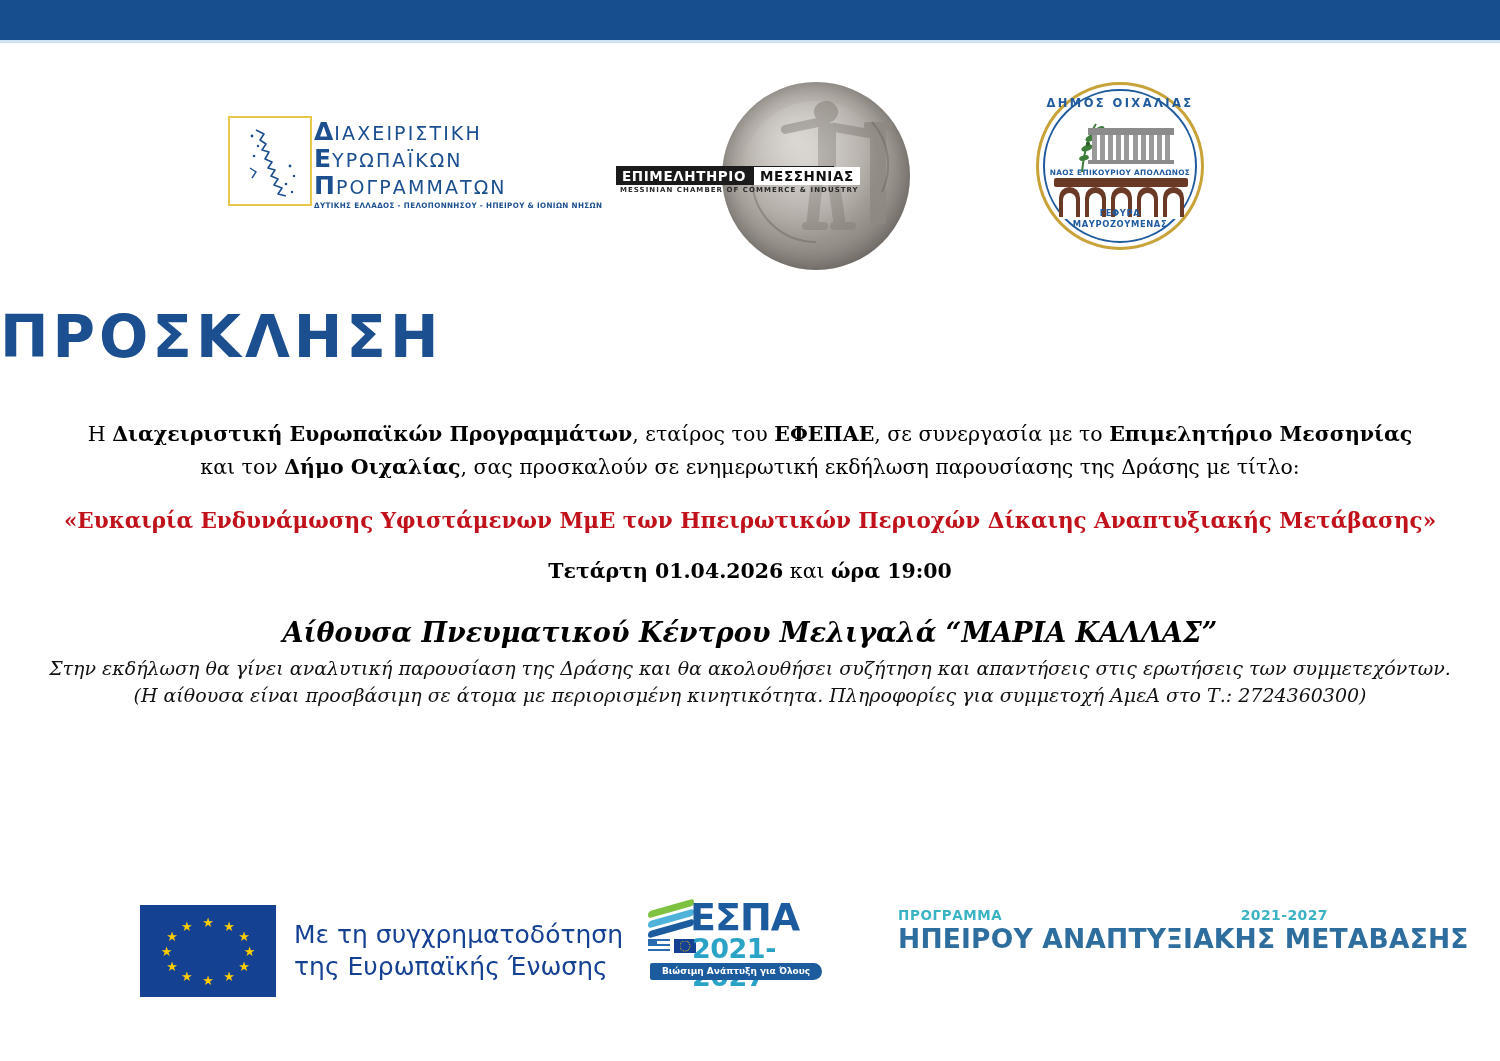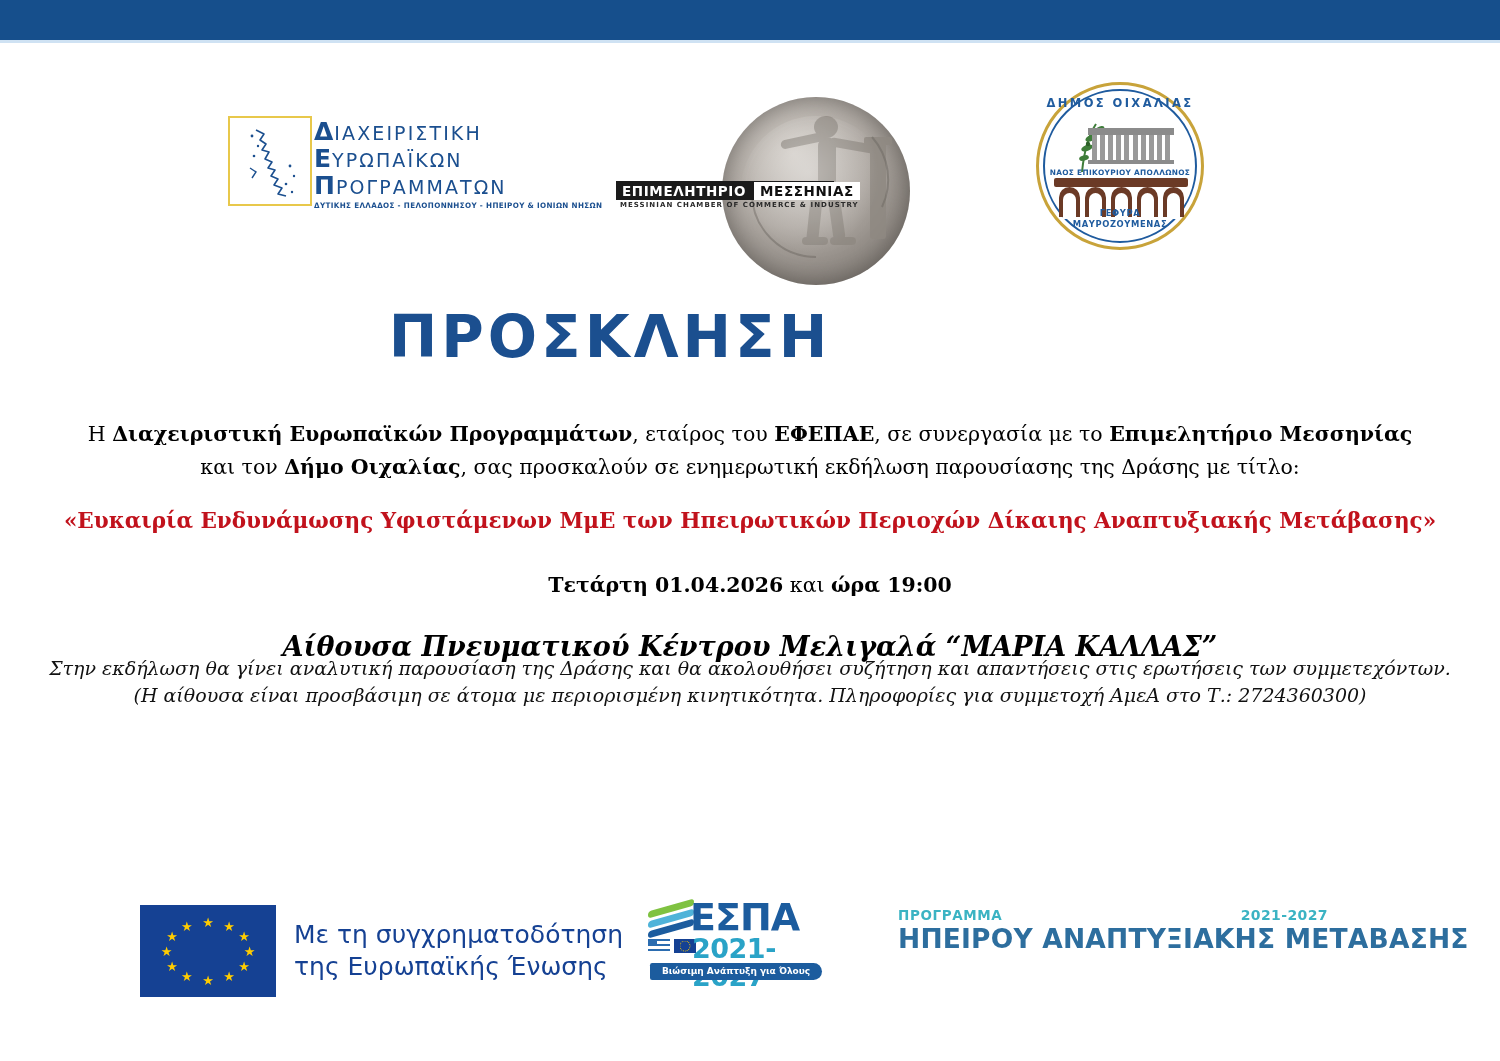--- a/index.html
+++ b/index.html
@@ -91,21 +91,21 @@
     font-weight: 700;
     white-space: nowrap;
     margin-top: 2px;
     transform: scaleY(1.05);
     transform-origin: left top;
   }
 
   
   .logo-epim {
     position: absolute;
-    left: 602px; top: 15px;
+    left: 602px; top: 0px;
     width: 330px; height: 200px;
   }
   .coin {
     position: absolute;
     left: 120px; top: 4px;
     width: 188px; height: 188px;
     border-radius: 50%;
     background:
       radial-gradient(circle at 38% 30%, #cfcac4 0%, #b0aaa4 42%, #8e8882 72%, #6f6a65 100%);
     box-shadow: inset 0 0 26px rgba(60,56,52,.55);
@@ -260,21 +260,20 @@
     position: absolute;
     left: 38px; top: 40px;
     width: 34px; height: 54px;
   }
 
   
   .main-title {
     position: absolute;
     left: 0; top: 303px;
     width: 1220px;
-    text-align: center;
     color: #1B4F8F;
     font-size: 58px;
     font-weight: 700;
     letter-spacing: 4px;
     font-family: "DejaVu Sans", "Liberation Sans", sans-serif;
   }
 
   
   .body-wrap {
     position: absolute;
@@ -291,21 +290,21 @@
   .para b { font-weight: 700; }
 
   .red-title {
     margin-top: 24px;
     color: #C1121C;
     font-size: 21.5px;
     font-weight: 700;
     font-family: "DejaVu Serif", "Liberation Serif", serif;
   }
   .date-line {
-    margin-top: 40px;
+    margin-top: 26px;
     font-size: 20.5px;
     font-family: "DejaVu Serif", "Liberation Serif", serif;
   }
   .date-line b { font-weight: 700; }
   .venue-line {
     margin-top: 34px;
     font-size: 27px;
     font-weight: 700;
     font-family: "DejaVu Serif", "Liberation Serif", serif;
     font-style: italic;

